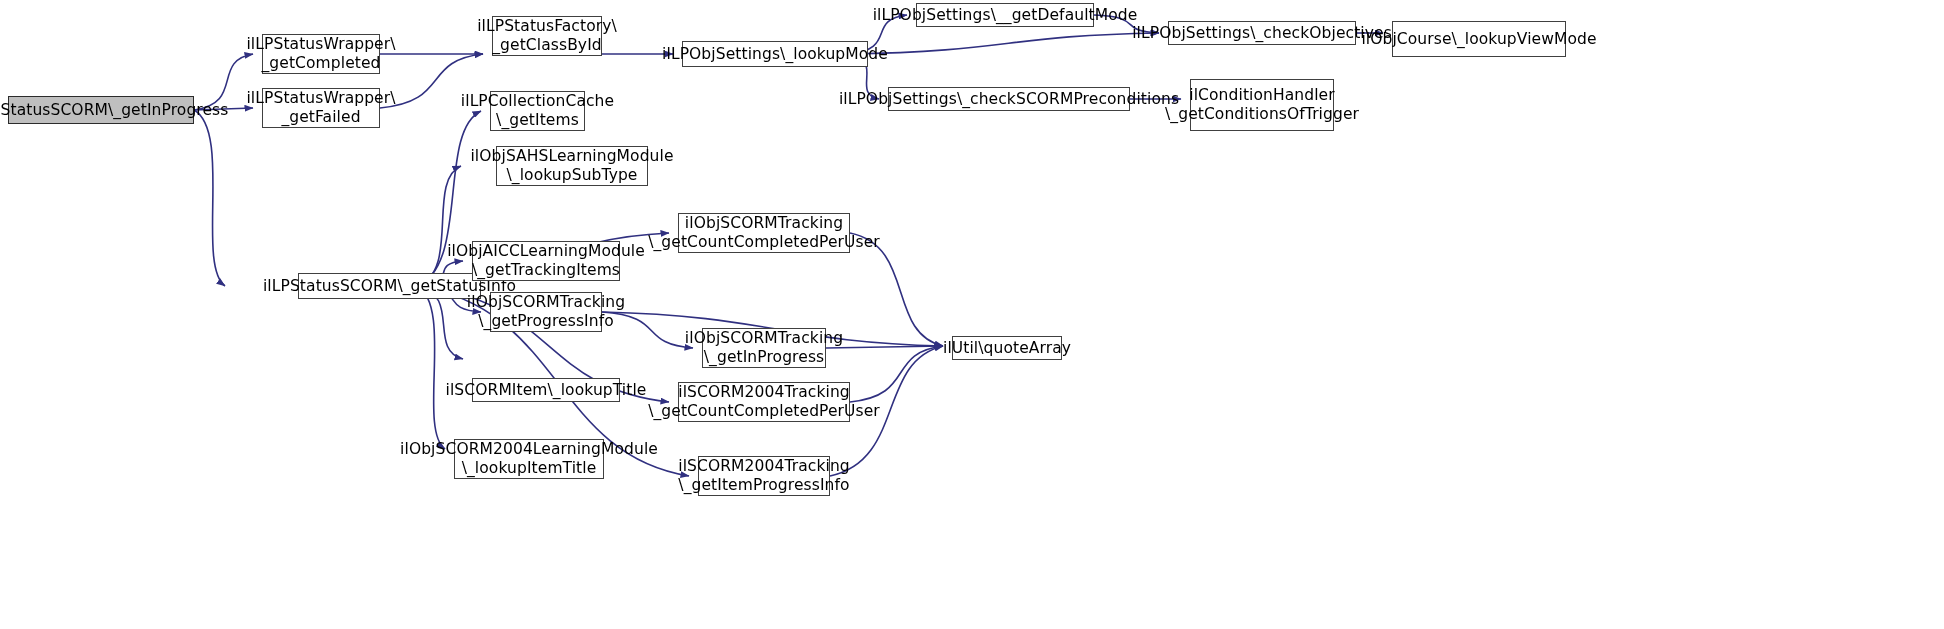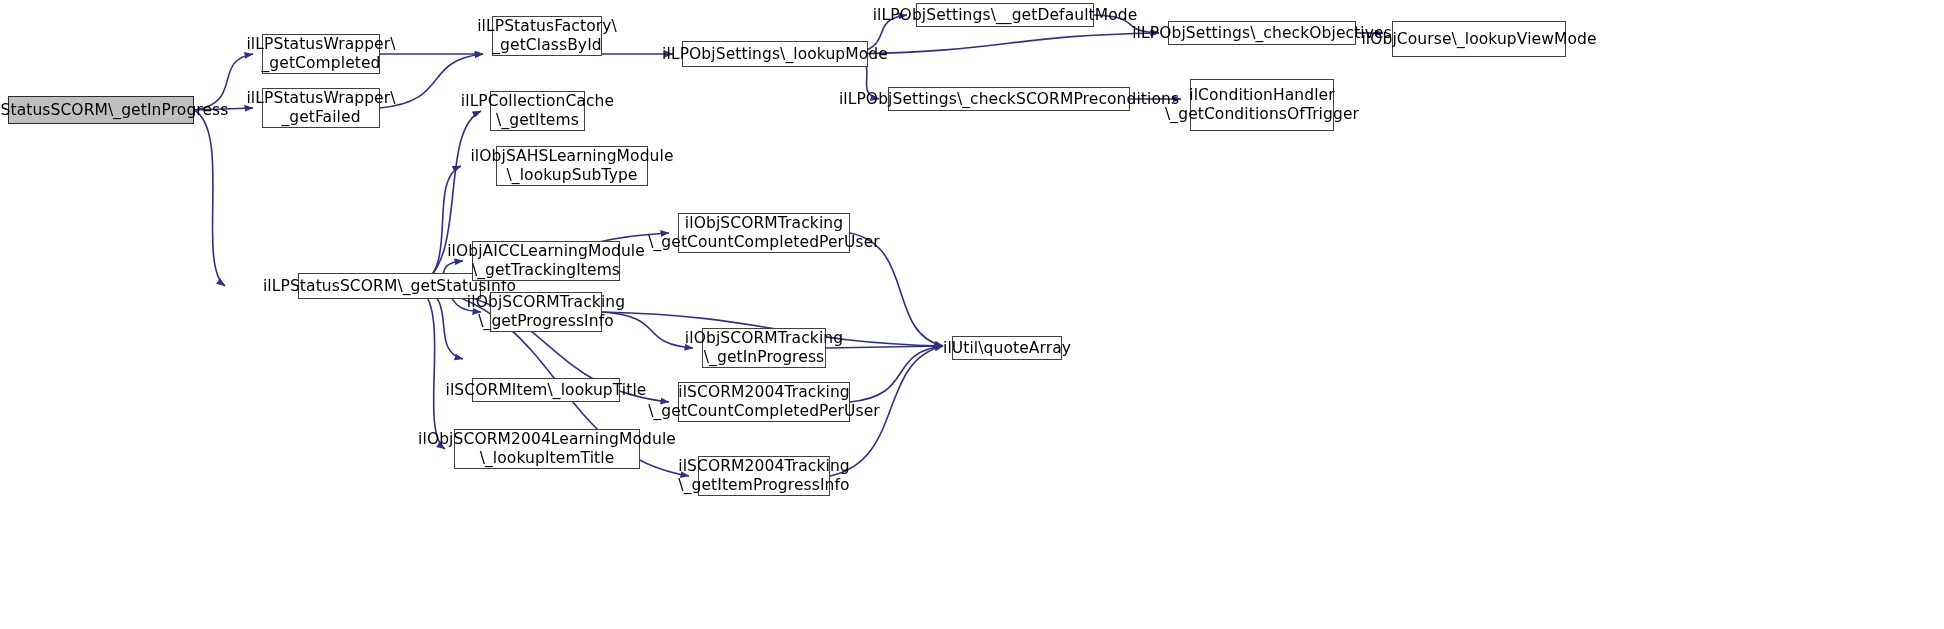--- a/index.html
+++ b/index.html
@@ -110,18 +110,18 @@
       <div class="node" style="left: 472px; top: 241px; width: 148px; height: 40px; text-align: center;">ilObjAICCLearningModule
 \_getTrackingItems</div>
       <div class="node" style="left: 490px; top: 292px; width: 112px; height: 40px;">ilObjSCORMTracking
 \_getProgressInfo</div>
       <div class="node" style="left: 702px; top: 328px; width: 124px; height: 40px;">ilObjSCORMTracking
 \_getInProgress</div>
       <div class="node" style="left: 952px; top: 336px; width: 110px; height: 24px;">ilUtil\quoteArray</div>
       <div class="node" style="left: 472px; top: 347px; width: 148px; height: 24px; margin-top: 31px;">ilSCORMItem\_lookupTitle</div>
       <div class="node" style="left: 678px; top: 382px; width: 172px; height: 40px;">ilSCORM2004Tracking
 \_getCountCompletedPerUser</div>
-      <div class="node" style="left: 454px; top: 429px; width: 186px; height: 40px;">ilObjSCORM2004LearningModule
+      <div class="node" style="left: 454px; top: 439px; width: 150px; height: 40px;">ilObjSCORM2004LearningModule
 \_lookupItemTitle</div>
       <div class="node" style="left: 698px; top: 456px; width: 132px; height: 40px;">ilSCORM2004Tracking
 \_getItemProgressInfo</div>
     </div>
 </div>
 
 </body></html>

